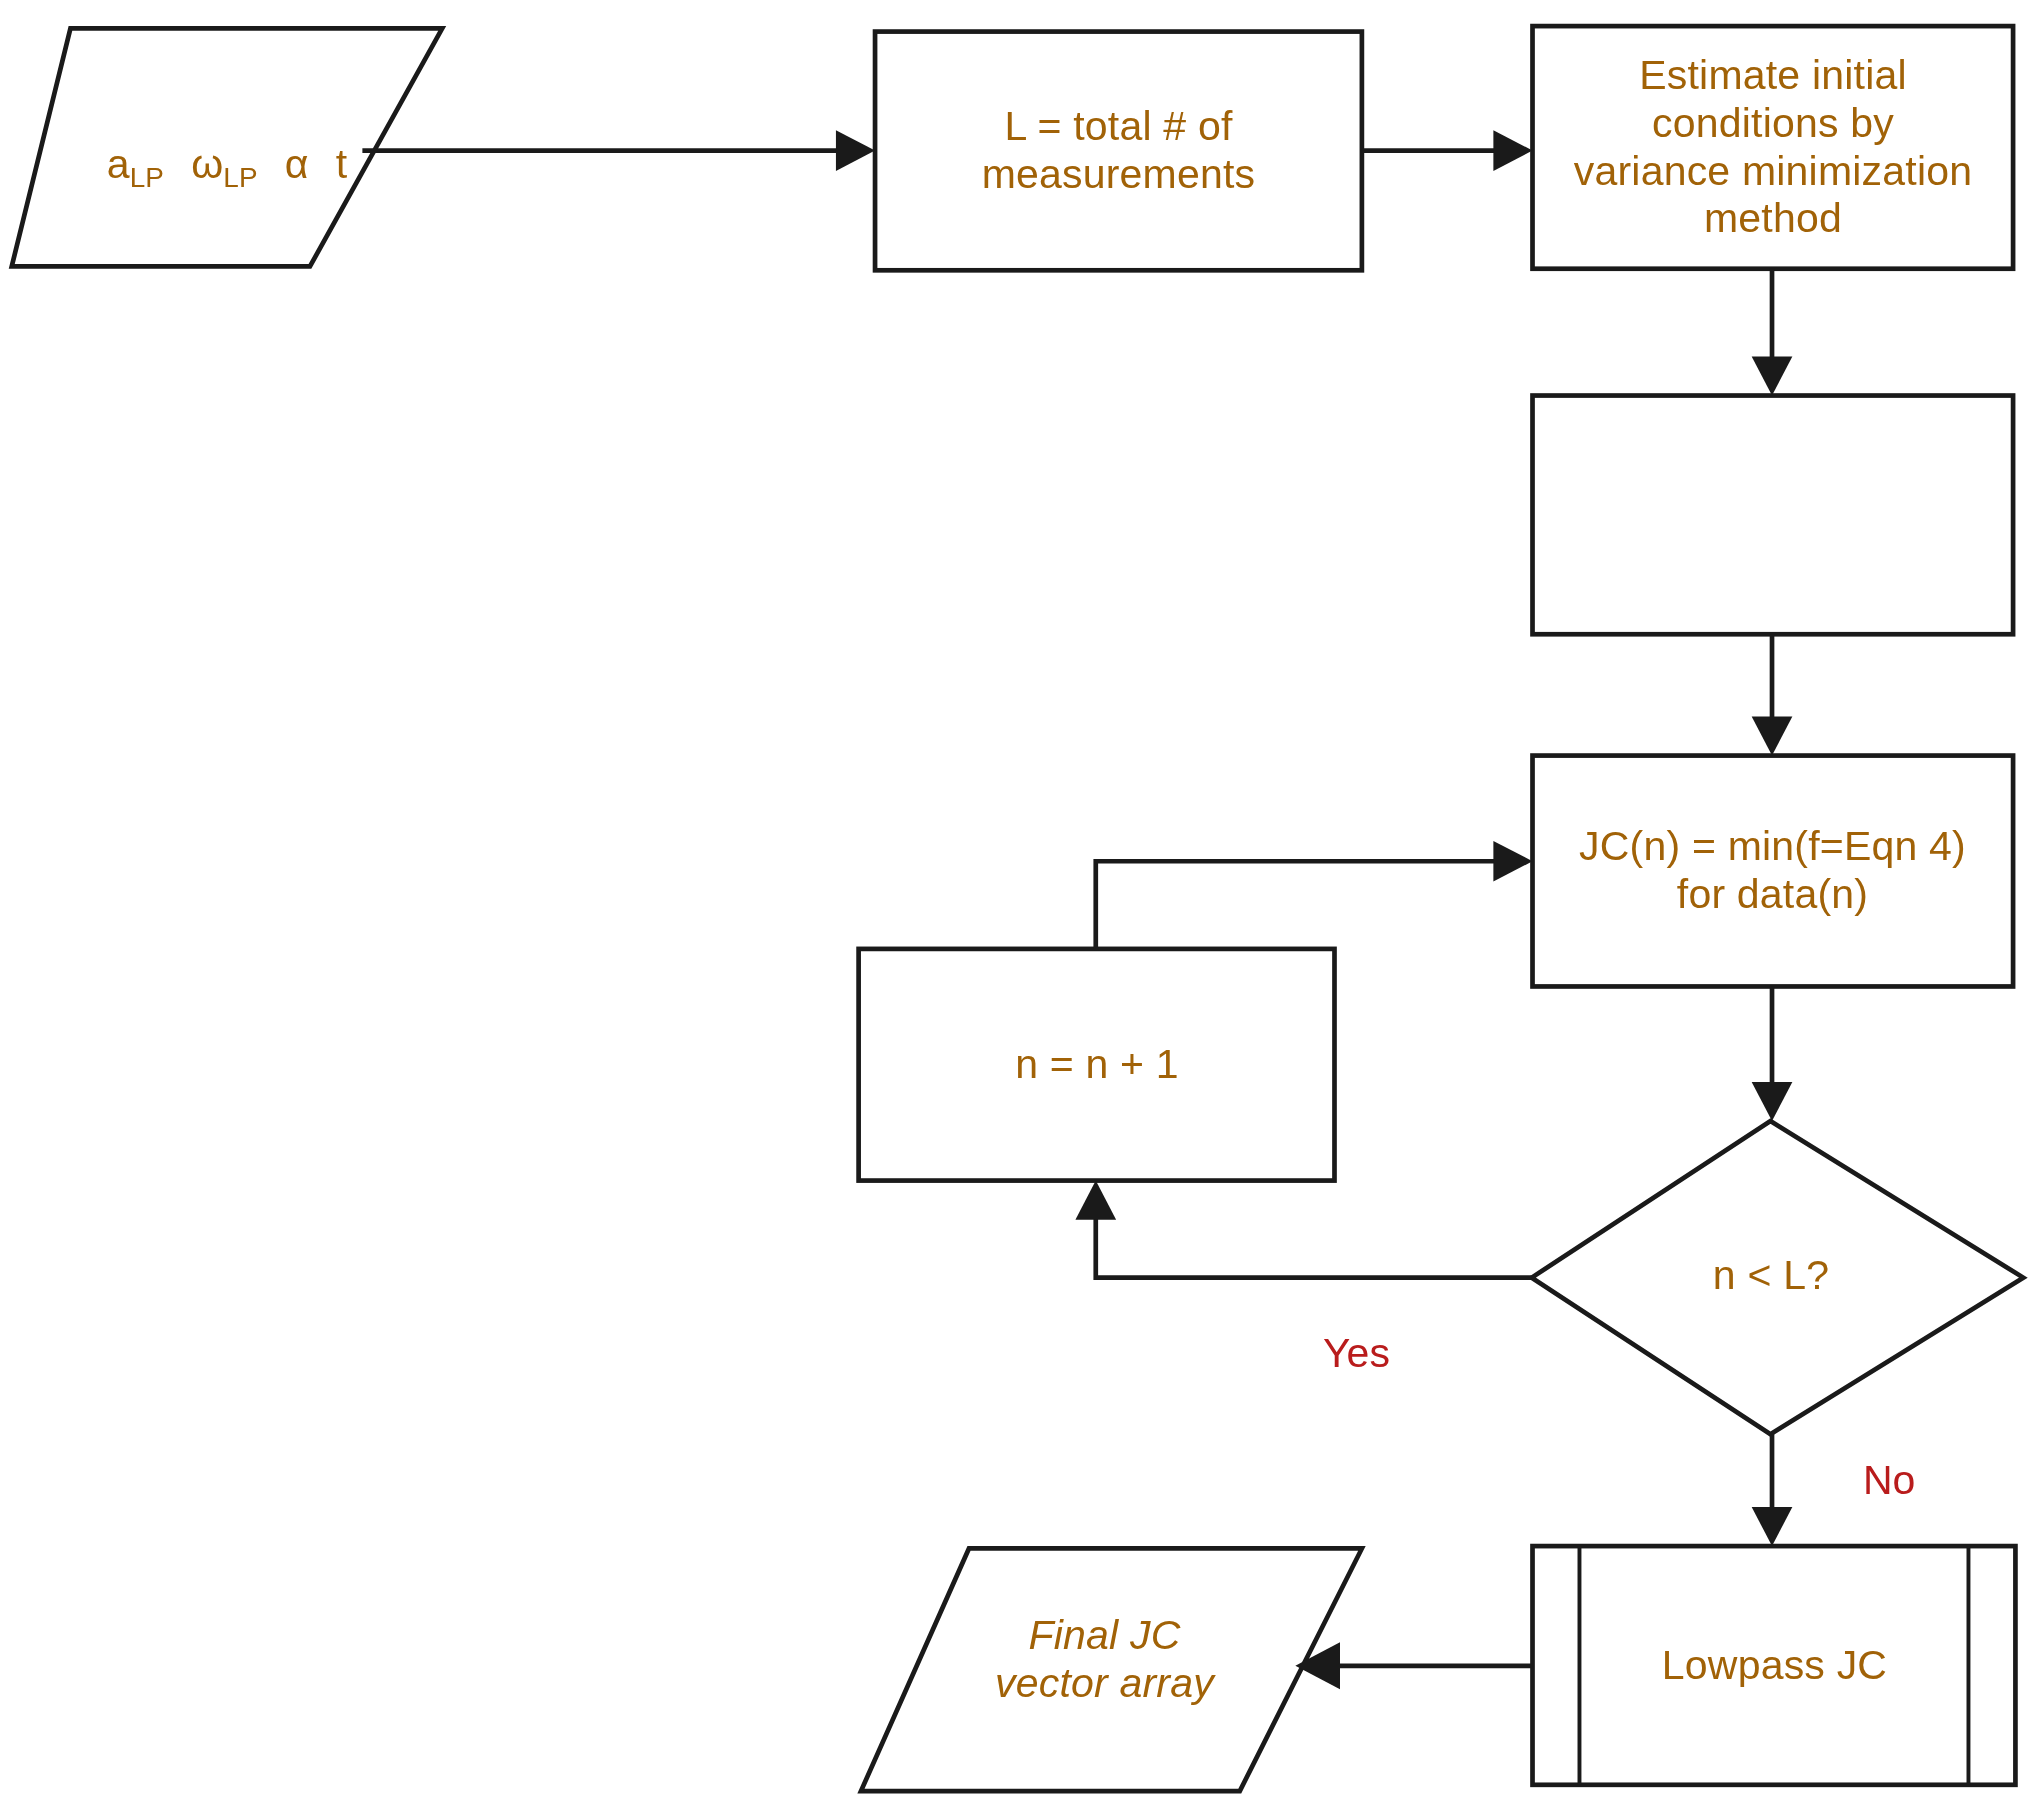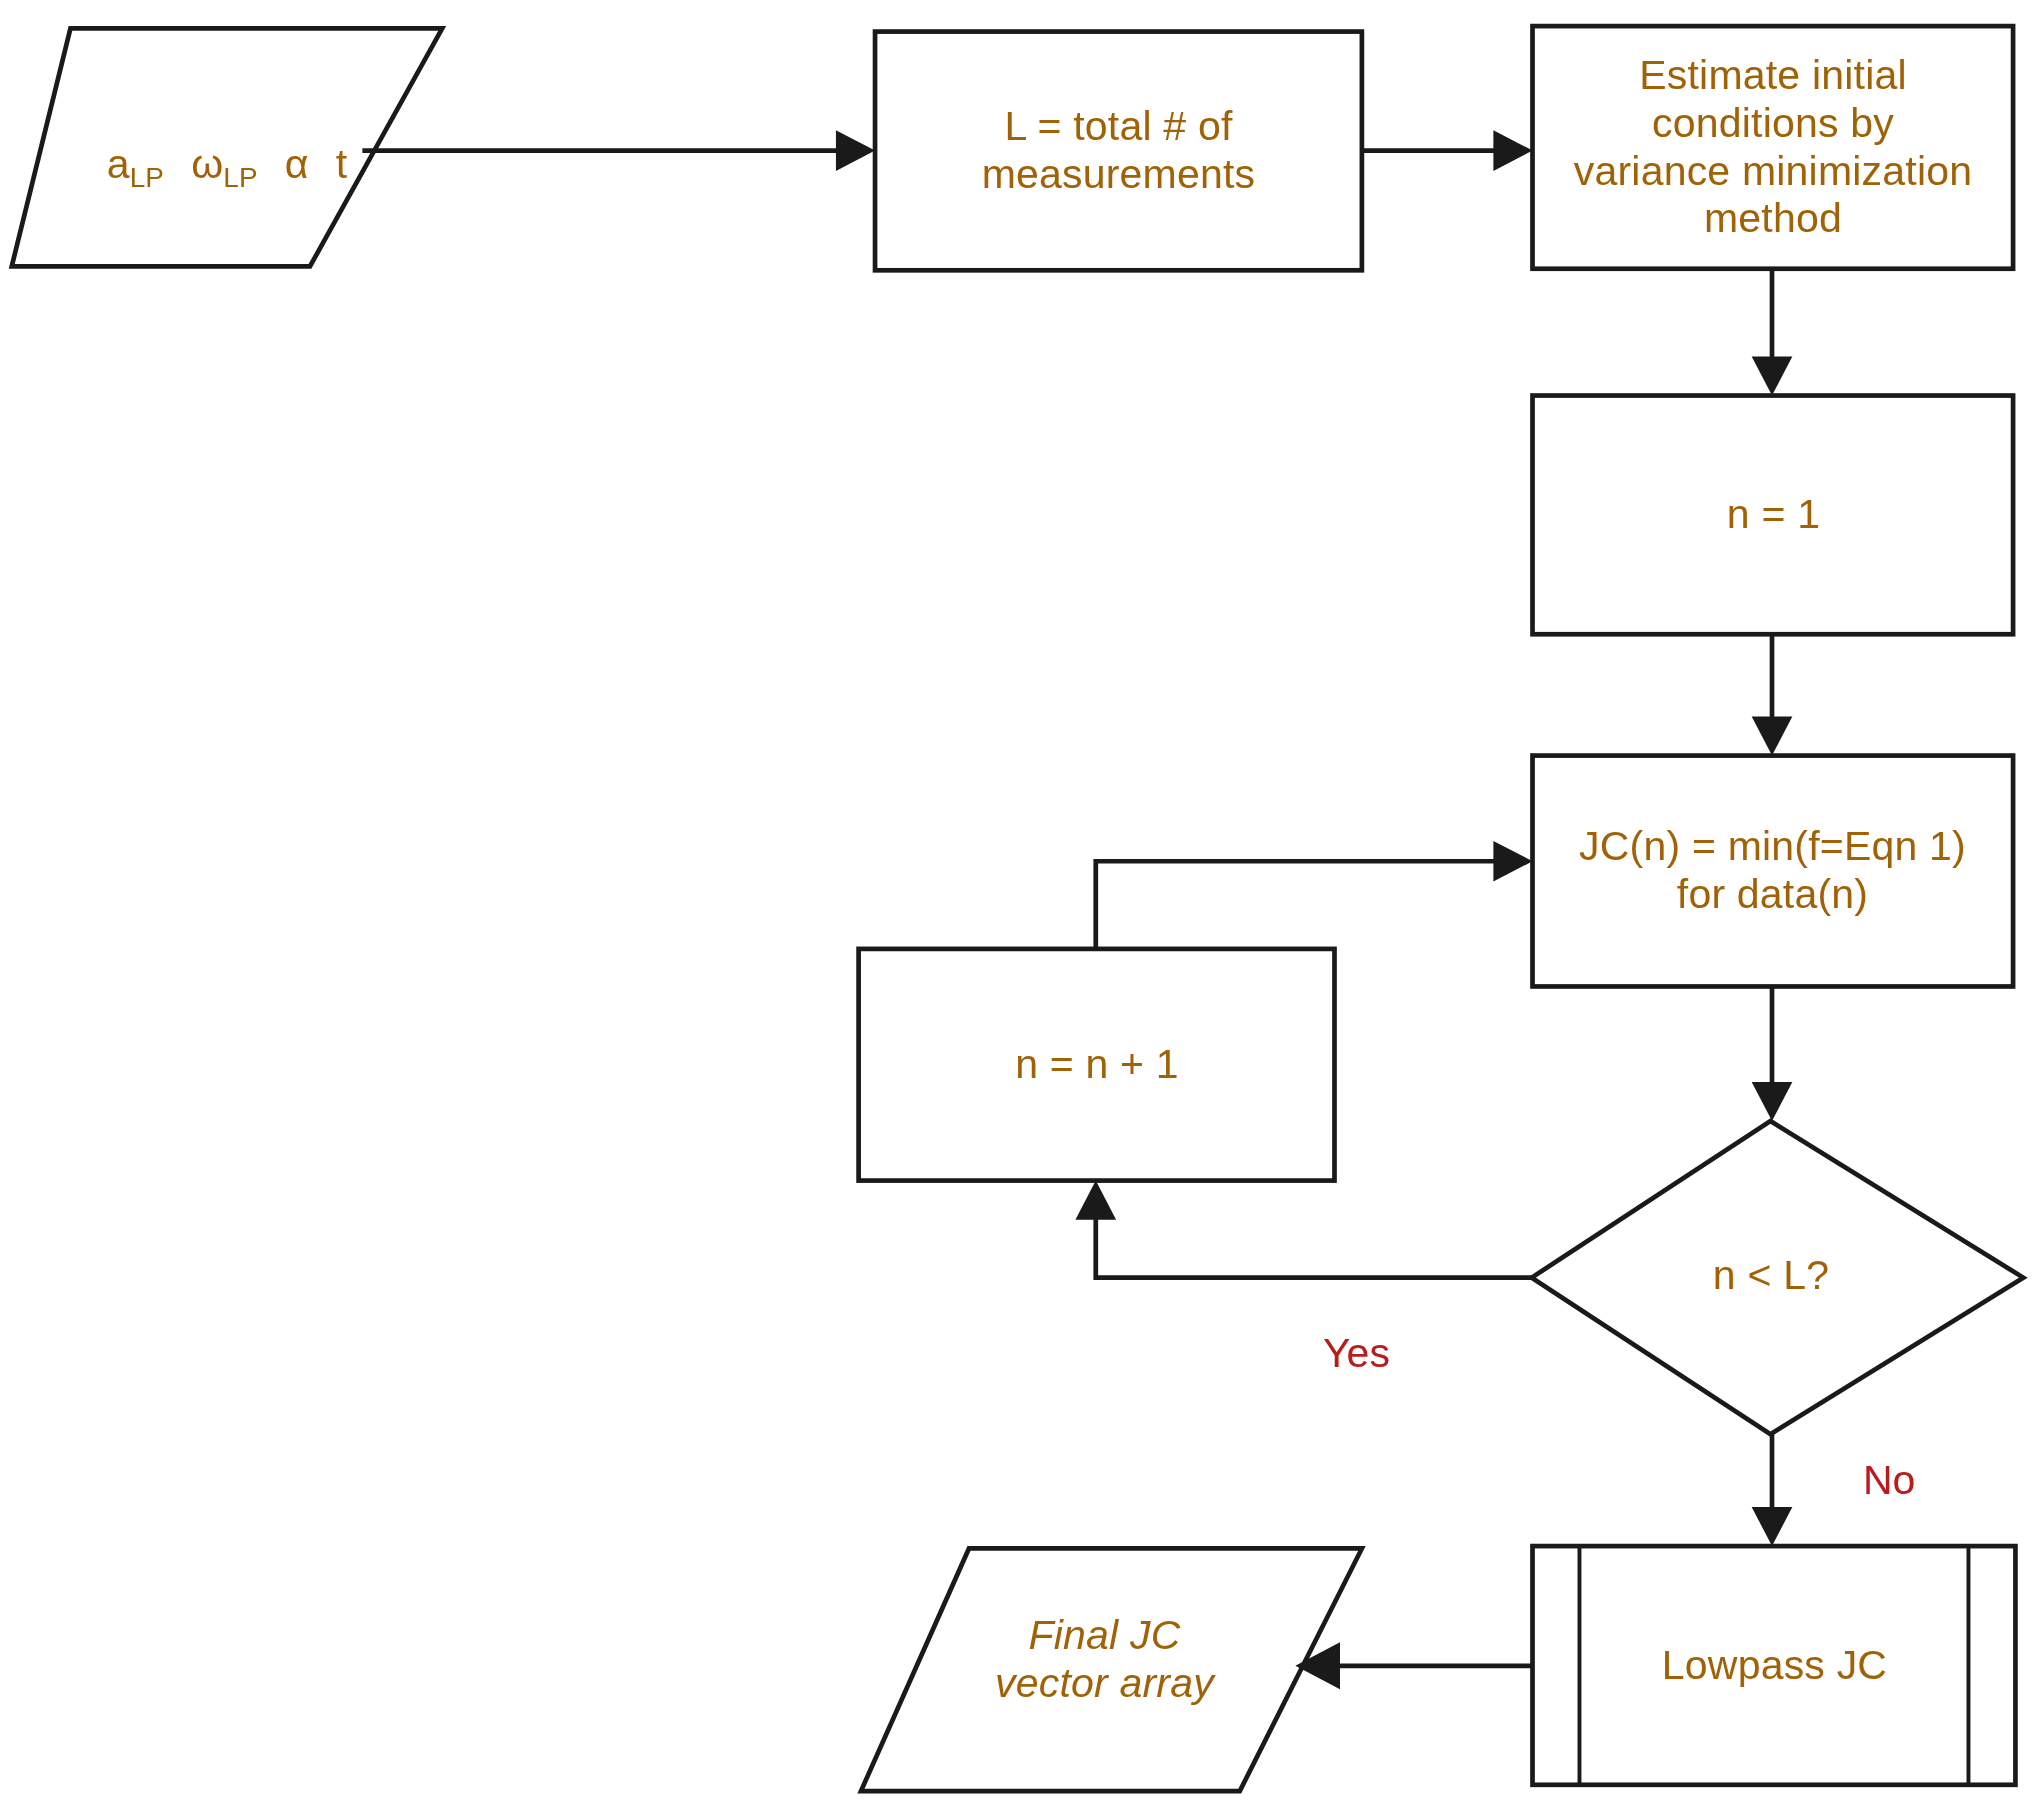--- a/index.html
+++ b/index.html
@@ -154,23 +154,22 @@
     <span>
       <span>a</span><span class="sub">LP</span><span class="gap-md"></span><span>ω</span><span class="sub">LP</span><span class="gap-md"></span><span>α</span><span class="gap-md"></span><span>t</span>
     </span>
   </div>
 
   <div class="node-text" style="left:1525px; top:26px; width:496px; height:243px;">Estimate initial
 conditions by
 variance minimization
 method</div>
 
-  <div class="node-text" style="left:1533px; top:395px; width:481px; height:239px;">n = 1</div>
 
-  <div class="node-text" style="left:1526px; top:755px; width:493px; height:231px;">JC(n) = min(f=Eqn 1)
+  <div class="node-text" style="left:1526px; top:755px; width:493px; height:231px;">JC(n) = min(f=Eqn 4)
 for data(n)</div>
 
   <div class="node-text" style="left:859px; top:949px; width:476px; height:232px;">n = n + 1</div>
 
   <div class="node-text" style="left:1636px; top:1229px; width:270px; height:94px;">n &lt; L?</div>
 
   <div class="node-text" style="left:1580px; top:1546px; width:389px; height:239px;">Lowpass JC</div>
 
   <div class="node-text" style="left:936px; top:1581px; width:337px; height:157px;font-style:italic;">Final JC
 vector array</div>

